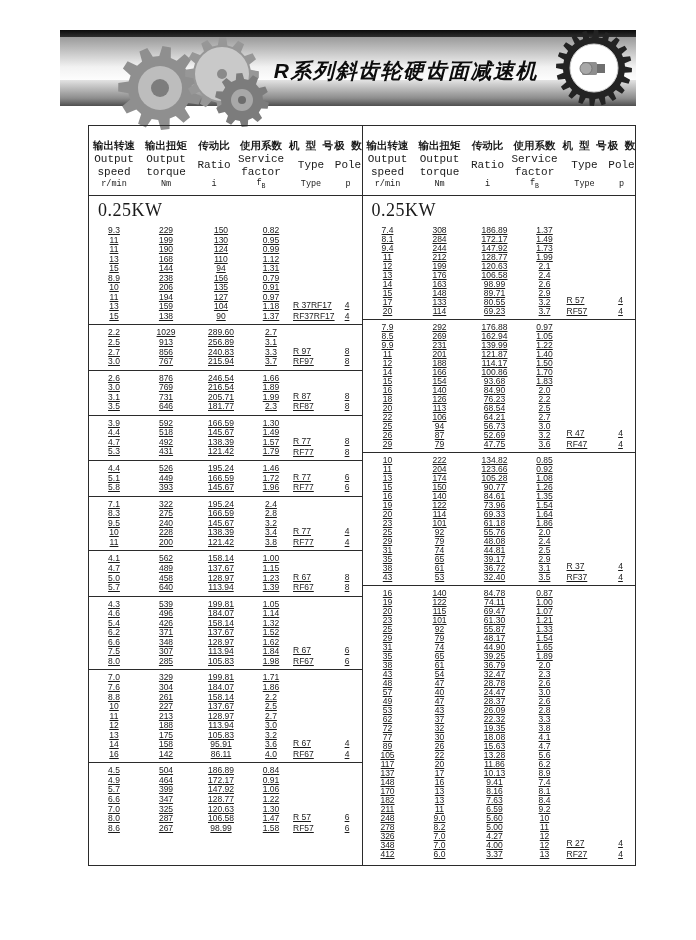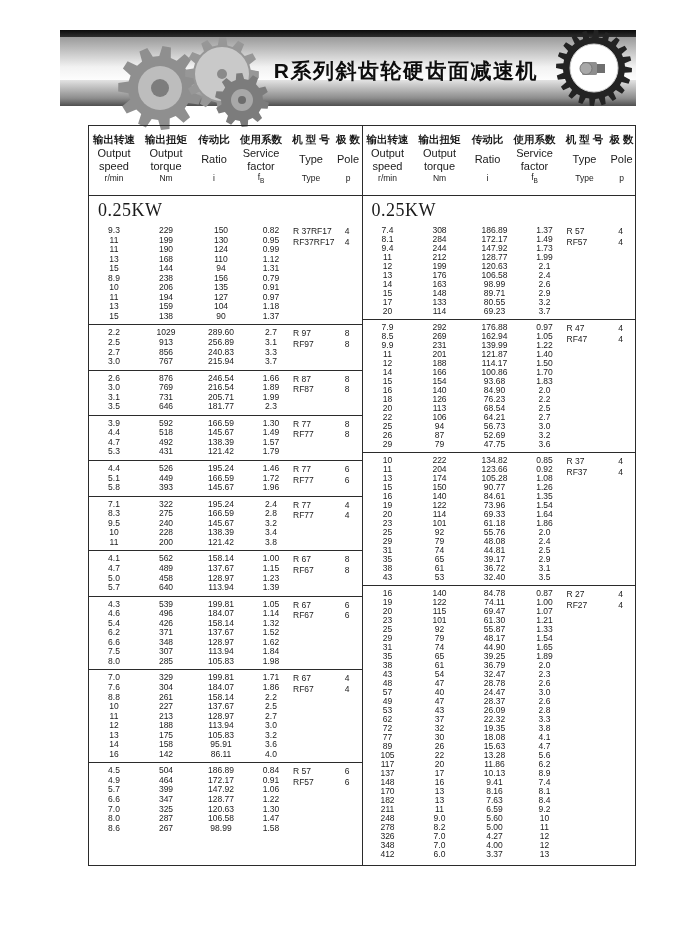--- a/index.html
+++ b/index.html
@@ -4,40 +4,40 @@
 <style>
   html,body{margin:0;padding:0;background:#fff;}
   .page{position:relative;width:696px;height:940px;background:#fff;overflow:hidden;
         font-family:"Liberation Sans",sans-serif;color:#1a1a1a;}
 
   
   .banner{position:absolute;left:60px;top:30px;width:576px;height:76px;}
   .banner-top{position:absolute;top:0;left:0;right:0;height:7px;background:linear-gradient(#0a0a0a,#2e2e2e);}
   .banner-upper{position:absolute;top:7px;left:0;right:0;height:43px;background:linear-gradient(#9a9a9a,#f2f2f2 70%,#fdfdfd);}
   .banner-lower{position:absolute;top:50px;left:0;right:0;height:26px;background:linear-gradient(#e3e3e3,#8d8d8d 70%,#4f4f4f);}
-  .banner-title{position:absolute;right:98px;top:27px;font-size:21px;font-weight:bold;color:#0d0d0d;letter-spacing:1.5px;white-space:nowrap;}
+  .banner-title{position:absolute;right:98px;top:27px;font-size:21px;font-weight:bold;color:#0d0d0d;letter-spacing:1.5px;white-space:nowrap;font-style:italic;}
   .gears-svg{position:absolute;left:28px;top:4px;overflow:visible;}
   .emblem-svg{position:absolute;right:3px;top:-1px;}
 
   
   .tables{position:absolute;left:88px;top:125px;width:548px;height:741px;border:1px solid #2b2b2b;display:flex;box-sizing:border-box;}
   .gtable{flex:1 1 0;display:flex;flex-direction:column;overflow:hidden;}
   .gtable.first{border-right:1px solid #2b2b2b;}
 
   .thead{height:70px;box-sizing:border-box;padding:7px 0 5px 0;border-bottom:1px solid #2b2b2b;
-         display:flex;flex-direction:column;justify-content:flex-start;}
+         display:flex;flex-direction:column;justify-content:flex-end;font-family:Liberation Mono, monospace;}
   .thead-row{display:grid;grid-template-columns:50px 54px 42px 52px 48px 26px;justify-items:center;align-items:center;}
   .th-zh{font-weight:bold;font-size:10.5px;white-space:nowrap;}
   .th-en{font-size:11px;text-align:center;line-height:1.15;}
   .th-unit{font-size:8.5px;}
   .th-unit sub{font-size:6.5px;}
 
   .kw-title{font-family:"Liberation Serif","DejaVu Serif",serif;font-size:18px;height:27px;box-sizing:border-box;padding:4px 0 0 9px;letter-spacing:0.5px;}
 
-  .block{display:flex;align-items:flex-start;padding:3px 0;}
+  .block{display:flex;align-items:flex-end;padding:3px 0;text-decoration:underline;}
   .block + .block{border-top:1px solid #2b2b2b;}
   .rows{width:204px;}
   .drow{display:grid;grid-template-columns:50px 54px 56px 44px;}
   .dcell{text-align:center;font-size:8.5px;white-space:nowrap;}
   .t-left .dcell{line-height:9.55px;}
   .t-right .dcell{line-height:9.0px;}
   .tp{width:66px;display:flex;flex-direction:column;}
   .tp-line{display:flex;align-items:center;}
   .tp-type{width:44px;font-size:8.5px;line-height:10.5px;white-space:nowrap;}
   .tp-pole{width:20px;font-size:8.5px;text-align:center;line-height:10.5px;}

